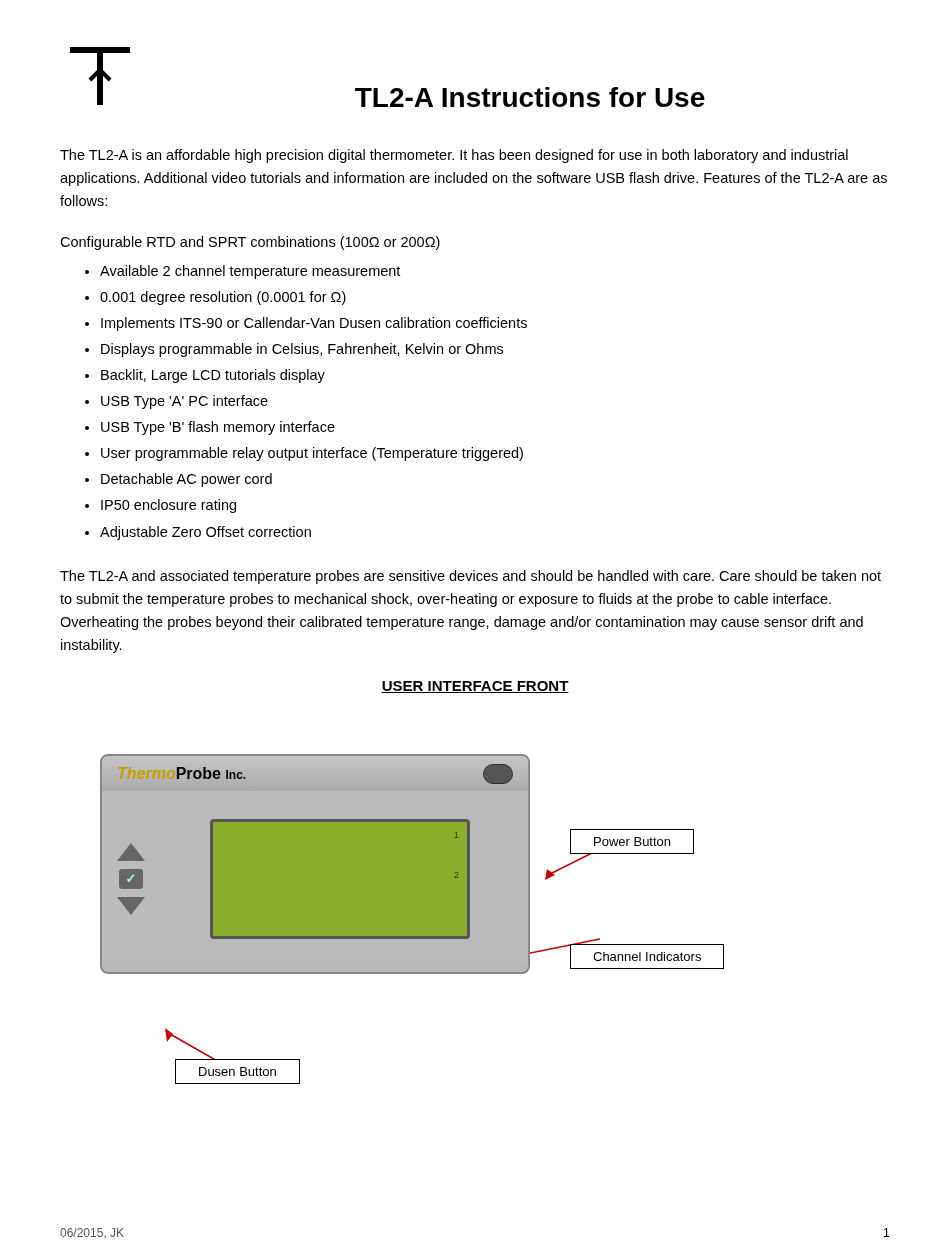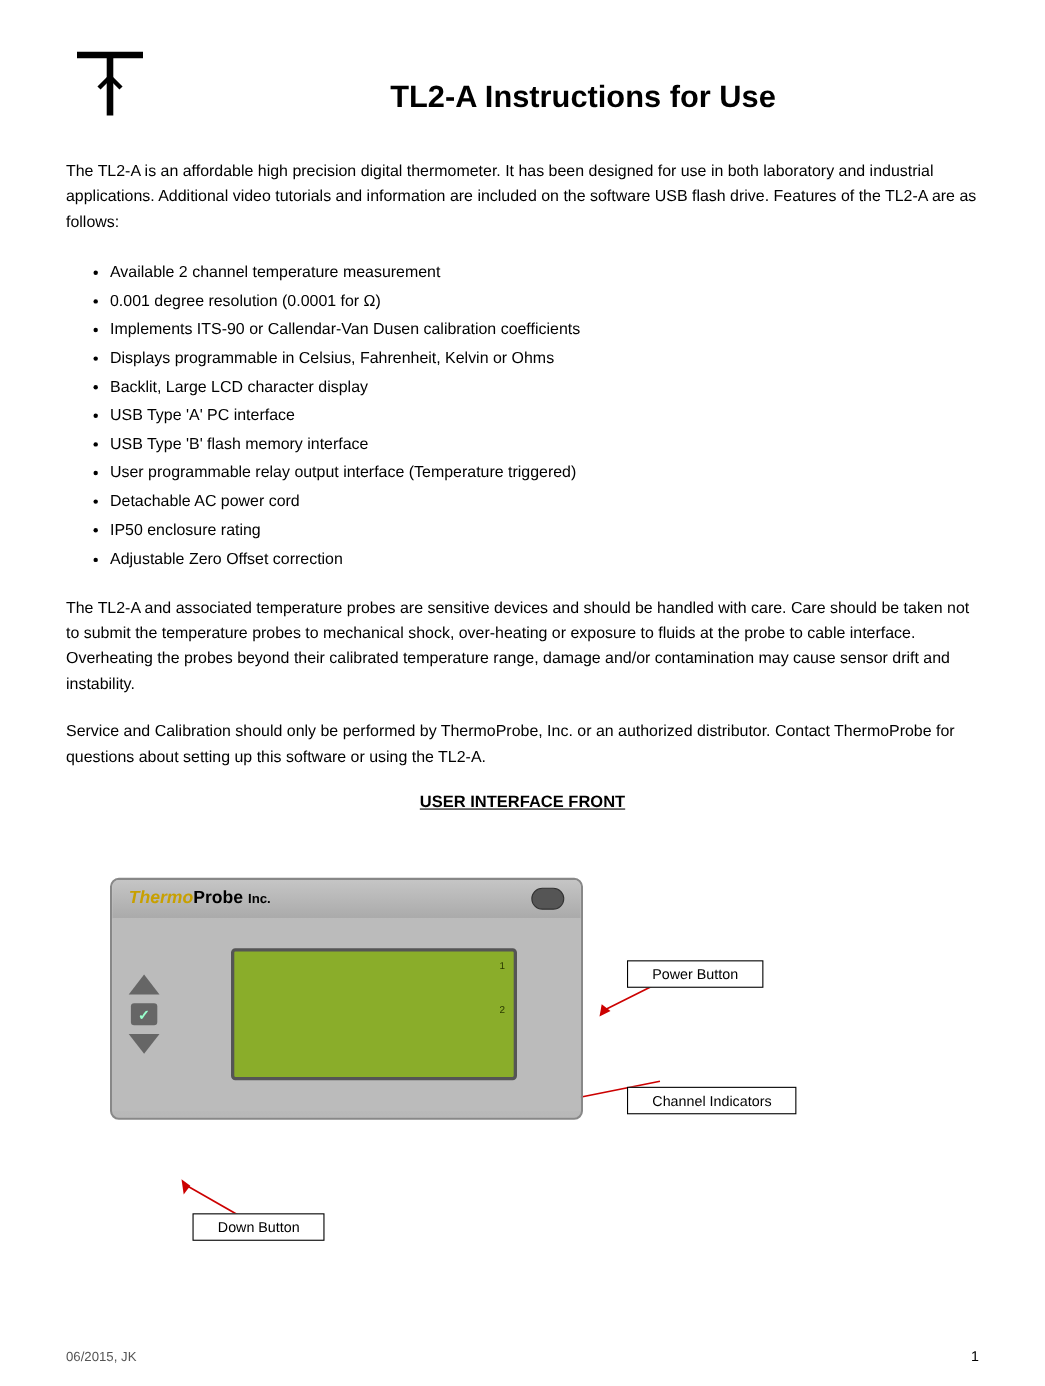--- a/index.html
+++ b/index.html
@@ -8,21 +8,21 @@
       font-family: "Times New Roman", Times, serif;
       font-size: 15px;
       color: #000;
       width: 950px;
       min-height: 1260px;
       position: relative;
       padding: 30px 60px 60px 60px;
     }
     .header-area {
       display: flex;
-      align-items: center;
+      align-items: flex-end;
       margin-bottom: 10px;
     }
     .logo {
       width: 90px;
       margin-right: 20px;
       flex-shrink: 0;
     }
     .title-area {
       flex: 1;
       text-align: center;
@@ -247,41 +247,41 @@
     </svg>
   </div>
   <div class="title-area">
     <h1 class="main-title">TL2-A Instructions for Use</h1>
   </div>
 </div>
 
 <p class="intro-text">The TL2-A is an affordable high precision digital thermometer. It has been designed for use in both laboratory and industrial applications. Additional video tutorials and information are included on the software USB flash drive. Features of the TL2-A are as follows:</p>
 
 <div class="features-section">
+  <p class="features-header">Configurable RTD and SPRT combinations (100Ω or 200Ω)</p>
   <ul class="bullet-list">
     <li>Available 2 channel temperature measurement</li>
     <li>0.001 degree resolution (0.0001 for Ω)</li>
     <li>Implements ITS-90 or Callendar-Van Dusen calibration coefficients</li>
     <li>Displays programmable in Celsius, Fahrenheit, Kelvin or Ohms</li>
-    <li>Backlit, Large LCD character display</li>
+    <li>Backlit, Large LCD tutorials display</li>
     <li>USB Type 'A' PC interface</li>
     <li>USB Type 'B' flash memory interface</li>
     <li>User programmable relay output interface (Temperature triggered)</li>
     <li>Detachable AC power cord</li>
     <li>IP50 enclosure rating</li>
     <li>Adjustable Zero Offset correction</li>
   </ul>
 </div>
 
 <div class="cautions-section">
   <p>The TL2-A and associated temperature probes are sensitive devices and should be handled with care. Care should be taken not to submit the temperature probes to mechanical shock, over-heating or exposure to fluids at the probe to cable interface. Overheating the probes beyond their calibrated temperature range, damage and/or contamination may cause sensor drift and instability.</p>
 </div>
 
 <div class="authorized-section">
-  <p>Service and Calibration should only be performed by ThermoProbe, Inc. or an authorized distributor. Contact ThermoProbe for questions about setting up this software or using the TL2-A.</p>
 </div>
 
 <div class="ui-front-section">
   <p class="ui-front-title">USER INTERFACE FRONT</p>
 
   <div class="device-diagram">
 
     <svg class="diagram-svg">
 
       <line x1="130" y1="55" x2="100" y2="108" stroke="#c00" stroke-width="1.5"></line>
@@ -306,21 +306,21 @@
     <div class="callout-box" style="top:35px; left:220px;">
       <span>Select Button</span>
     </div>
     <div class="callout-box" style="top:75px; left:510px;">
       <span>Power Button</span>
     </div>
     <div class="callout-box" style="top:170px; left:510px;margin-top:20px;">
       <span>Channel Indicators</span>
     </div>
     <div class="callout-box" style="top:305px; left:115px;">
-      <span>Down Button</span>
+      <span>Dusen Button</span>
     </div>
 
     <div class="device-image">
 
       <div class="device-top-bar">
         <div class="brand-area">
           <span style="color:#c8a000; font-weight:bold; font-size:16px; font-family:Arial;">
             <span style="font-style:italic;">Thermo</span><span style="color:#000; font-style:normal;">Probe</span>
             <span style="color:#000; font-size:12px; font-style:normal;"> Inc.</span>
           </span>

